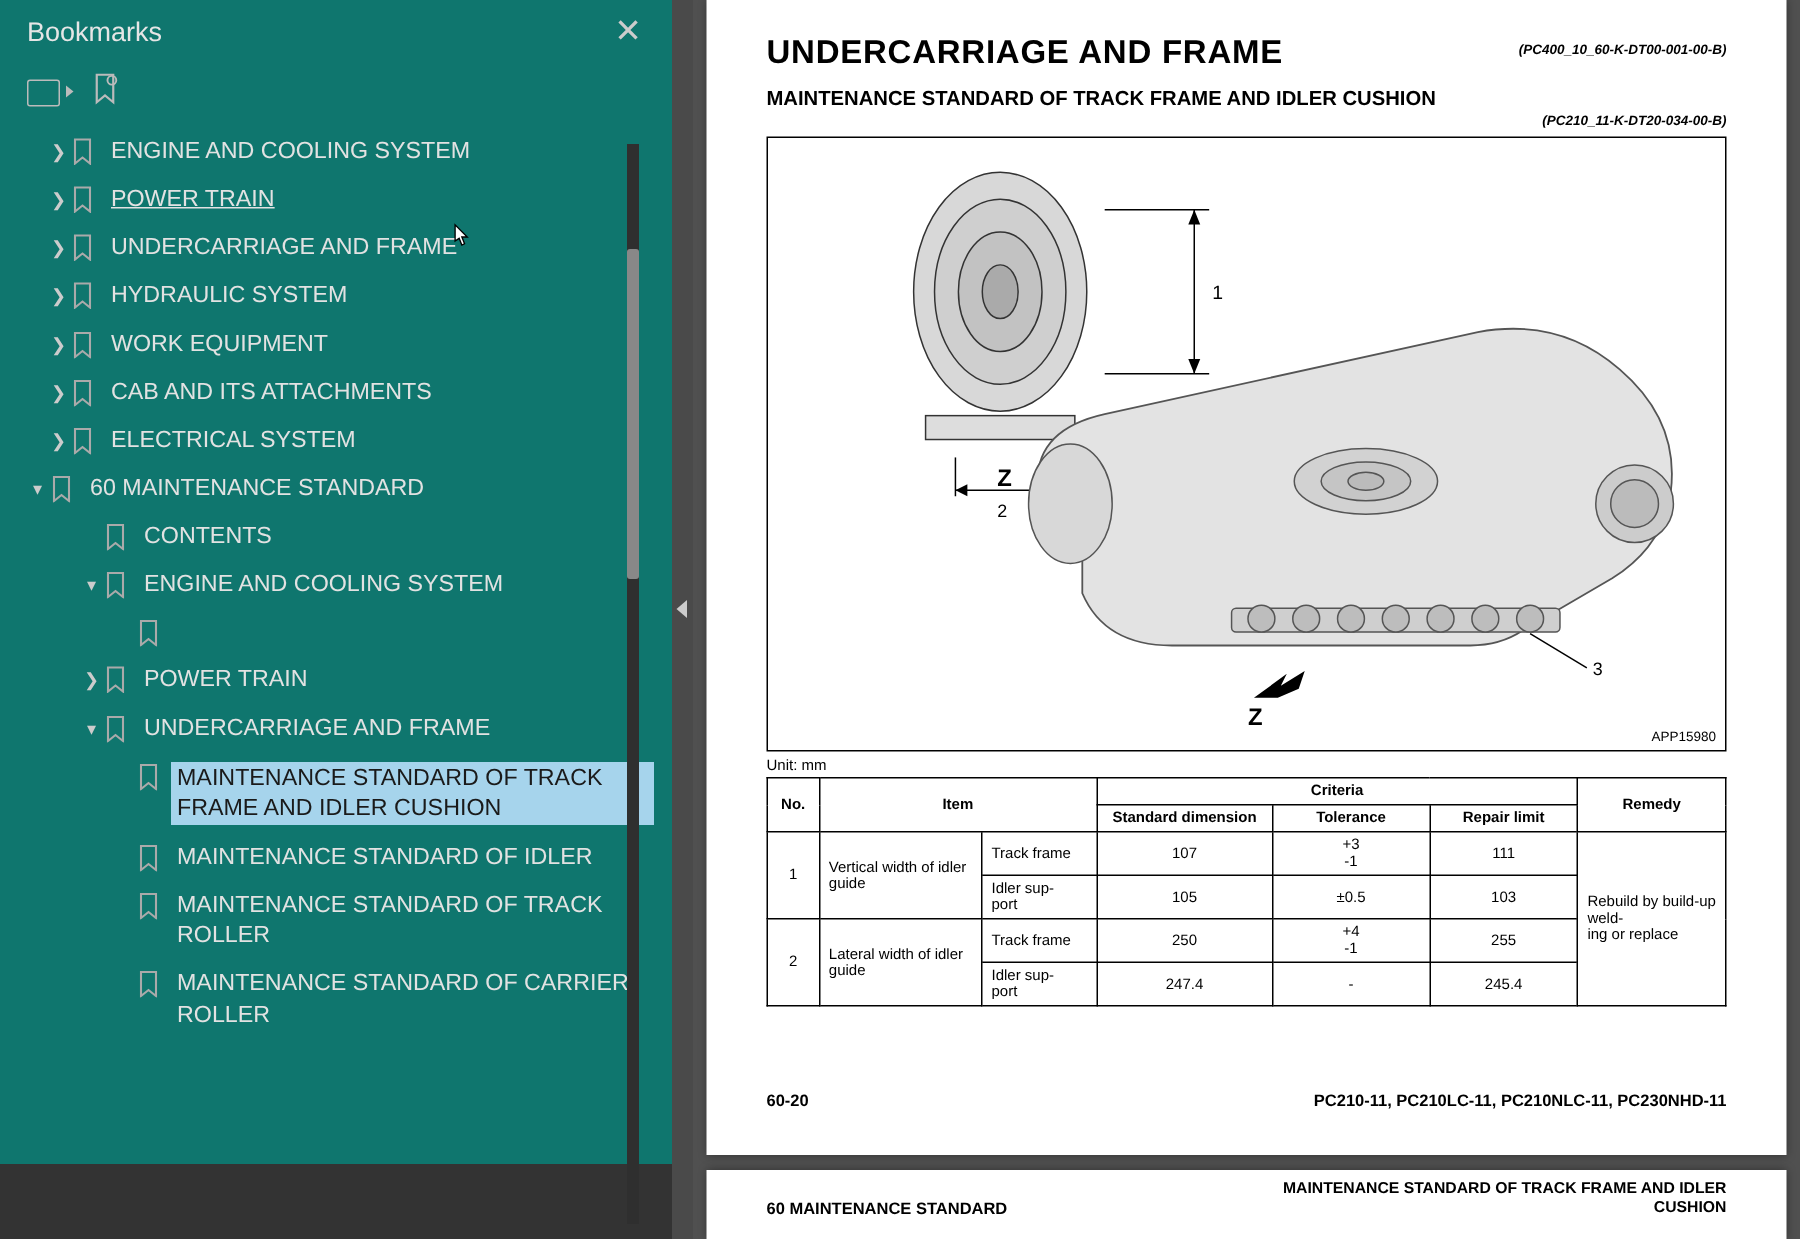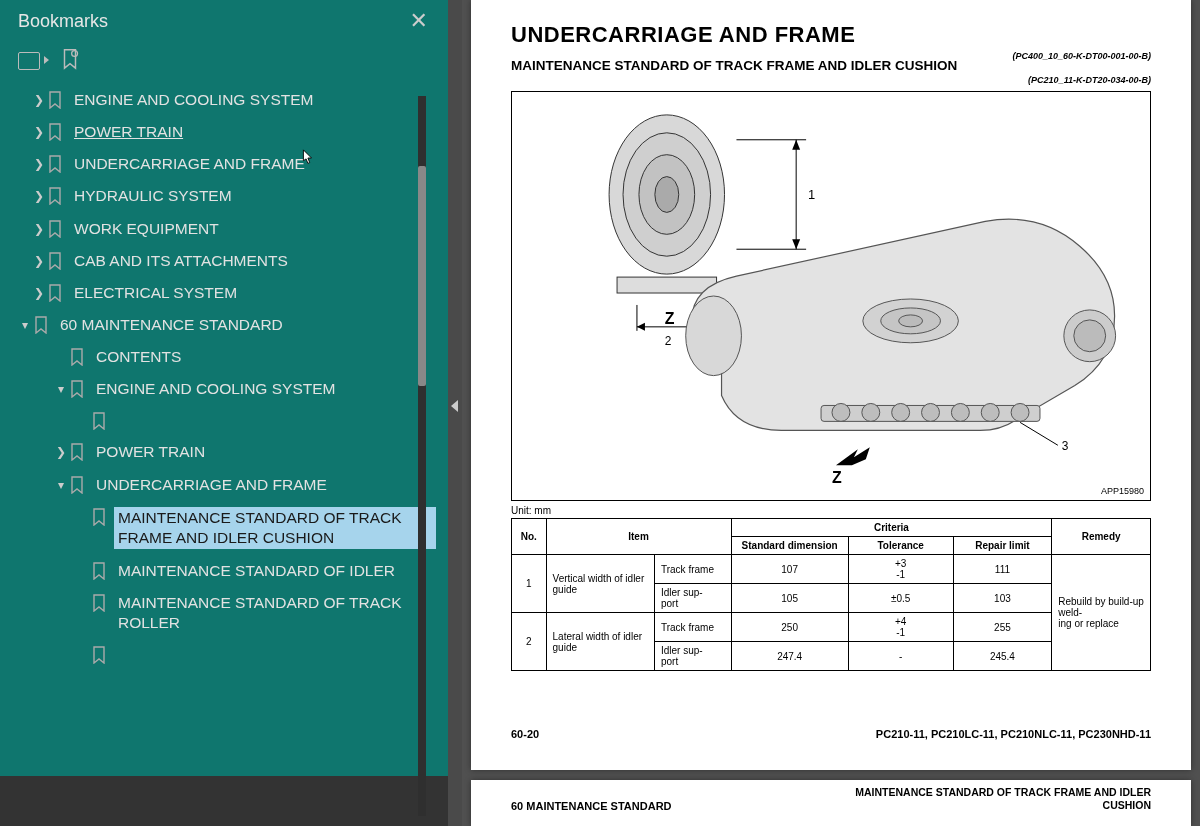--- a/index.html
+++ b/index.html
@@ -37,21 +37,21 @@
   .collapse { width: 14px; background: #4a4a4a; position: relative; }
   .collapse .tri { position:absolute; top: 400px; left:3px; width:0;height:0;border-top:6px solid transparent;border-bottom:6px solid transparent;border-right:7px solid #ccc;}
 
   
   .content { flex:1; background:#505050; height:826px; overflow:hidden; padding: 0 4px; position:relative;}
   .page { background:#fff; margin: 0 auto; width: 720px; box-shadow: 0 0 6px rgba(0,0,0,.4); color:#000; position:relative;}
   .page1 { height: 770px; padding: 22px 40px 10px 40px; }
   .gap { height:10px;}
   .page2 { height: 46px; padding: 6px 40px 0 40px;}
   .h1 { font-size: 22px; font-weight: 700; letter-spacing: .5px;}
-  .topcode { position:absolute; right:40px; top:28px; font-size:9px; font-style:italic; font-weight:700;margin-top:23px;}
+  .topcode { position:absolute; right:40px; top:28px; font-size:9px; font-style:italic; font-weight:700;}
   .h2 { font-size: 13.5px; font-weight:700; margin-top:10px;}
   .subcode { text-align:right; font-size:9px; font-style:italic; font-weight:700; margin-top:2px;}
   .figure { border:1px solid #000; margin-top:6px; height:410px; position:relative; background:#fff;}
   .figlabel { position:absolute; right:6px; bottom:4px; font-size:9px;}
   .unit { text-align:left; font-size:10px; margin:4px 0 2px 0;}
   table.spec { width:100%; border-collapse:collapse; font-size:10px;}
   table.spec th, table.spec td { border:1px solid #000; padding:3px 4px; text-align:center; vertical-align:middle;}
   table.spec .left { text-align:left; padding-left:6px;}
   .tol { line-height:1.1;}
   .footer1 { display:flex; justify-content:space-between; font-size:11px; font-weight:700; position:absolute; bottom:30px; left:40px; right:40px;}
@@ -221,20 +221,21 @@
         </span>
         <span class="lbl">MAINTENANCE STANDARD OF TRACK ROLLER</span>
       </div>
       <div class="row ind3">
         <span class="chev empty">❯</span>
         <span class="bm">
           <svg viewBox="0 0 14 18">
             <path d="M2 1 h10 v16 l-5 -4 l-5 4 z" fill="none" stroke="#aaa" stroke-width="1.4"></path>
           </svg>
         </span>
+        <span class="lbl">MAINTENANCE STANDARD OF CARRIER ROLLER</span>
       </div>
     </div>
   <div class="scrollbar">
     <div class="thumb" id="thumb" style="top: 70px; height: 220px;"></div>
   </div>
   <div class="cursor">
     <svg viewBox="0 0 20 22">
         <path d="M6 2 l0 12 l3 -2 l2 5 l2 -1 l-2 -5 l4 0 z" fill="#fff" stroke="#000" stroke-width="1"></path>
       </svg>
   </div>

